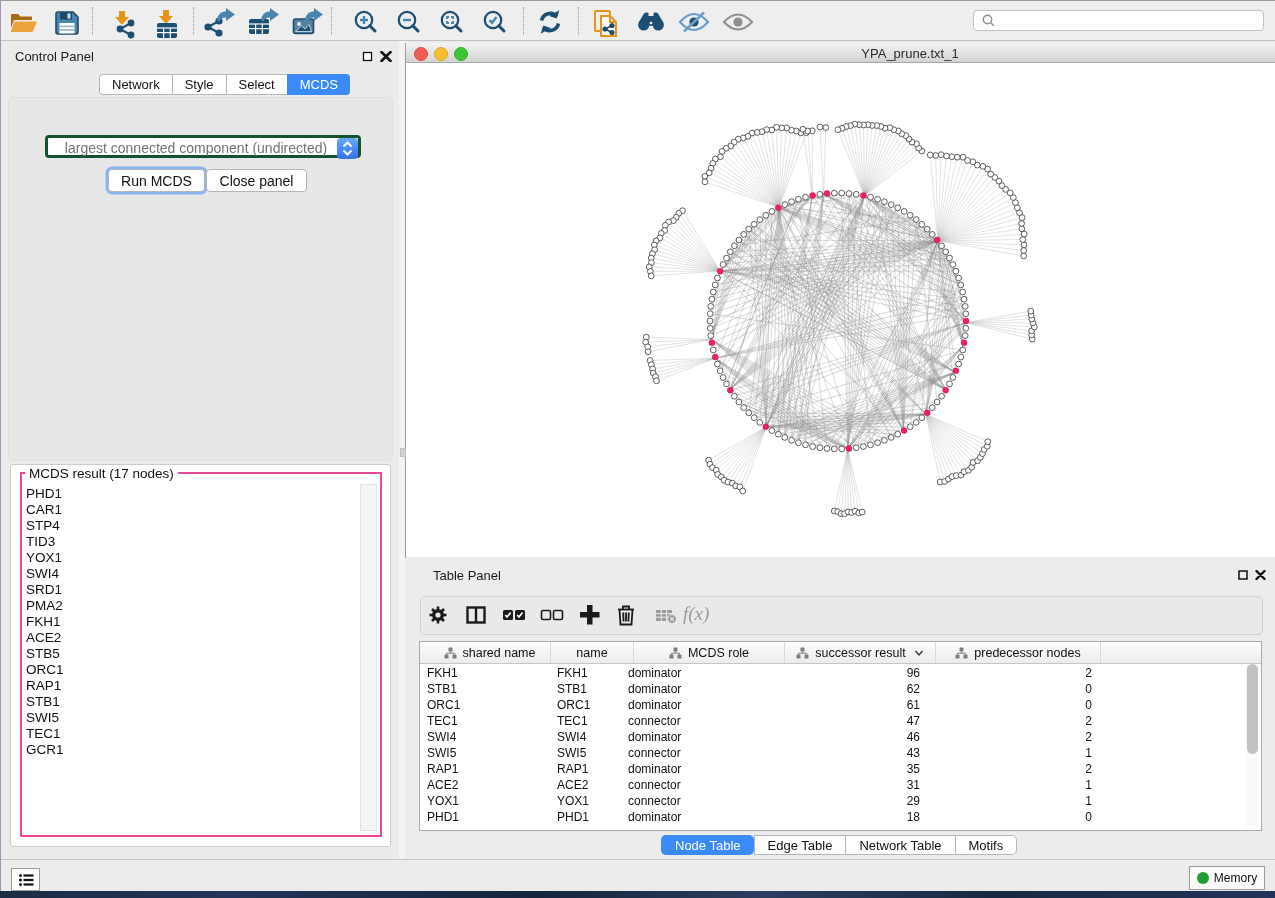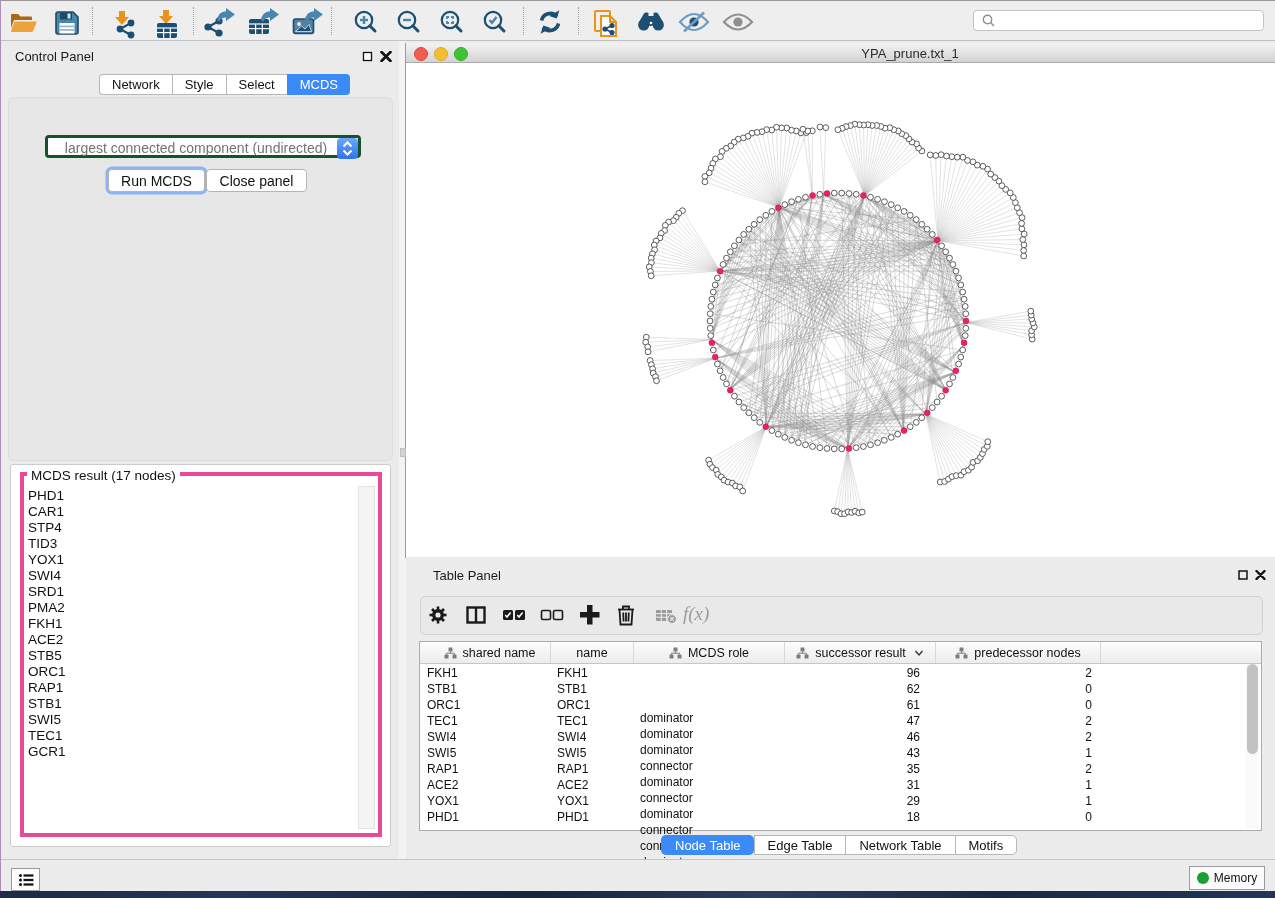--- a/index.html
+++ b/index.html
@@ -30,21 +30,21 @@
             border:3px solid #14532d;border-radius:4px;box-sizing:border-box;font-size:14px;
             color:#737373;line-height:21px;text-align:center;padding-right:14px;}
   #dd-step{position:absolute;right:0px;top:0px;width:21px;height:21px;border-radius:4px;
            background:linear-gradient(#6aa9f8,#2f72ee);}
   .btn{position:absolute;height:23px;background:#fff;border:1px solid #b5b5b5;border-radius:4px;
        font-size:14px;color:#111;display:flex;align-items:center;justify-content:center;box-sizing:border-box;}
   #runbtn{left:87px;top:71px;width:97px;box-shadow:0 0 0 2.5px rgba(116,168,245,.8);margin-left:12px;}
   #closebtn{left:197px;top:71px;width:101px;}
   #resultbox{position:absolute;left:10px;top:464px;width:381px;height:383px;background:#fff;
              border:1px solid #cccccc;border-radius:3px;box-sizing:border-box;}
-  #fieldset{position:absolute;left:9px;top:7px;right:8px;bottom:9px;border:4px solid #ec4899;padding-left:31px;}
+  #fieldset{position:absolute;left:9px;top:7px;right:8px;bottom:9px;border:2px solid #ec4899;padding-left:31px;}
   #legend{position:absolute;left:3px;top:-8px;background:#fff;padding:0 4px;font-size:13.5px;color:#111;}
   #mcdslist{position:absolute;left:4px;top:12px;font-size:13.5px;color:#111;line-height:16px;}
   #listscroll{position:absolute;right:3px;top:10px;bottom:4px;width:15px;background:#f4f4f4;
               border:1px solid #e2e2e2;}
   
   #splitter{left:399px;top:41px;width:7px;height:818px;background:#f3f3f3;}
   #splitline{left:405px;top:43px;width:1px;height:515px;background:#9c9c9c;}
   #grabber{left:400px;top:448px;width:4px;height:7px;background:#d2d2d2;border:1px solid #c0c0c0;}
   
   #netwin{left:406px;top:43px;width:869px;height:514px;background:#fff;}
@@ -60,21 +60,21 @@
   #tablebox{position:absolute;left:13px;top:84px;width:843px;height:190px;background:#fff;
             border:1px solid #ababab;box-sizing:border-box;}
   #thead{position:absolute;left:0;top:0;width:100%;height:21px;
          background:linear-gradient(#fdfdfd,#ececec);border-bottom:1px solid #c6c6c6;
          font-size:12.5px;color:#111;}
   .hcell{position:absolute;top:0;height:21px;display:flex;align-items:center;justify-content:center;
          box-sizing:border-box;border-right:1px solid #d9d9d9;}
   .trow{position:absolute;width:100%;height:16px;font-size:12px;color:#111;}
   .c1{position:absolute;left:7px;}
   .c2{position:absolute;left:137px;}
-  .c3{position:absolute;left:220px;margin-top:45px;}
+  .c3{position:absolute;left:208px;}
   .cn1{position:absolute;width:140px;left:360px;text-align:right;}
   .cn2{position:absolute;width:140px;left:532px;text-align:right;}
   #vscroll{position:absolute;right:2px;top:22px;width:13px;bottom:2px;background:#fafafa;}
   #vthumb{position:absolute;left:1px;top:0px;width:11px;height:90px;background:#c2c2c2;border-radius:6px;}
   #btabs{position:absolute;left:255px;top:278px;height:20px;display:flex;font-size:13px;}
   .btab{background:#fff;border:1px solid #b7b7b7;border-right:none;padding:0 13px;
         display:flex;align-items:center;color:#111;}
   .btab.sel{background:#3a8bf7;color:#fff;border-color:#3a8bf7;border-radius:5px;}
   .btab:first-child{border-top-left-radius:5px;border-bottom-left-radius:5px;}
   .btab:last-child{border-top-right-radius:5px;border-bottom-right-radius:5px;border-right:1px solid #b7b7b7;}

